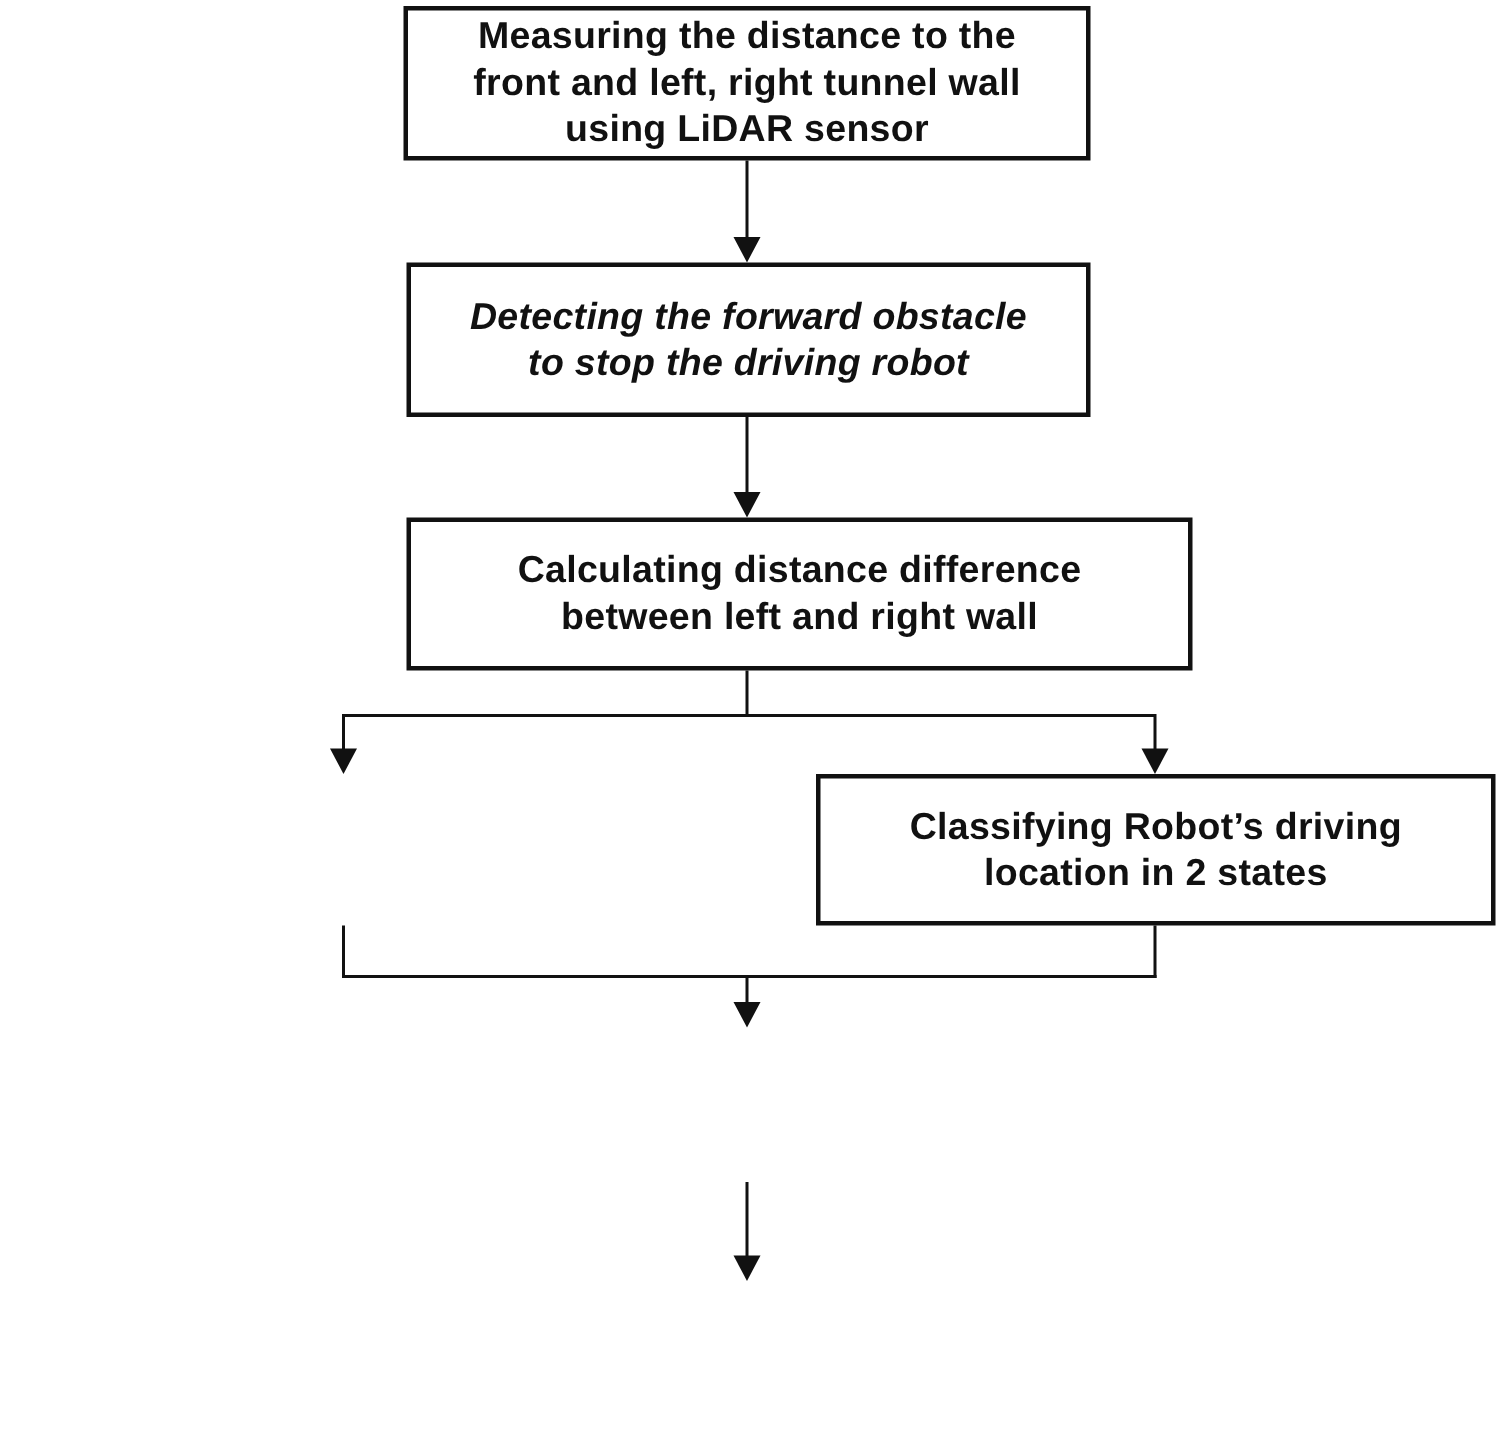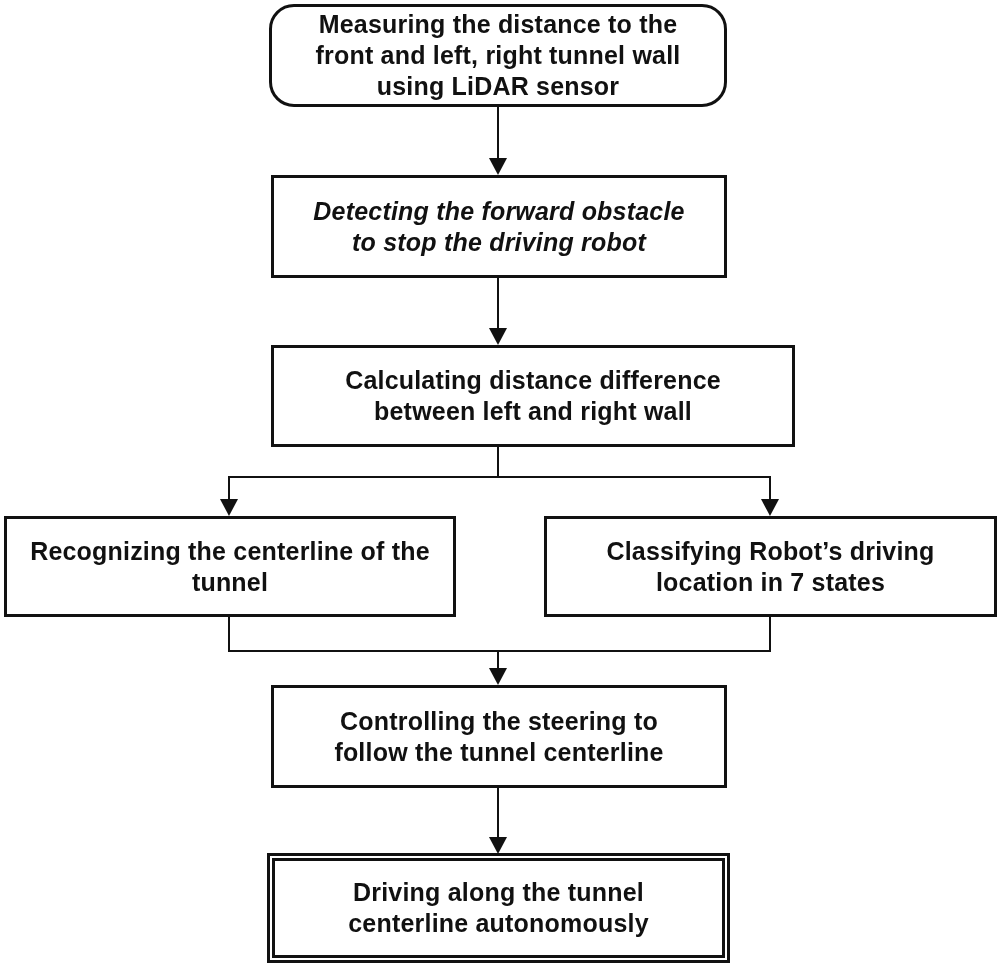--- a/index.html
+++ b/index.html
@@ -58,21 +58,21 @@
   .arrow-down {
     position: absolute;
     width: 0;
     height: 0;
     border-left: 9px solid transparent;
     border-right: 9px solid transparent;
     border-top: 17px solid var(--line);
   }
 
   
-  #box-measure   { left: 269px; top: 4px;   width: 458px; height: 103px; border-radius: 25px; }
+  #box-measure   { left: 269px; top: 4px;   width: 458px; height: 103px; }
   #box-detect    { left: 271px; top: 175px; width: 456px; height: 103px; font-style: italic; }
   #box-calculate { left: 271px; top: 345px; width: 524px; height: 102px; }
   #box-recognize { left: 4px;   top: 516px; width: 452px; height: 101px; }
   #box-classify  { left: 544px; top: 516px; width: 453px; height: 101px; }
   #box-control   { left: 271px; top: 685px; width: 456px; height: 103px; }
   #box-drive     { left: 267px; top: 853px; width: 463px; height: 110px; }
 
   
   #shaft-1       { left: 497px; top: 107px; height: 53px; }
   #head-1        { left: 489px; top: 158px; }
@@ -100,33 +100,25 @@
   <div class="box" id="box-measure">Measuring the distance to the
 front and left, right tunnel wall
 using LiDAR sensor</div>
 
   <div class="box" id="box-detect">Detecting the forward obstacle
 to stop the driving robot</div>
 
   <div class="box" id="box-calculate">Calculating distance difference
 between left and right wall</div>
 
-  <div class="box" id="box-recognize">Recognizing the centerline of the
-tunnel</div>
 
   <div class="box" id="box-classify">Classifying Robot’s driving
-location in 7 states</div>
+location in 2 states</div>
 
-  <div class="box" id="box-control">Controlling the steering to
-follow the tunnel centerline</div>
 
-  <div class="box" id="box-drive">
-    <div class="box-inner">Driving along the tunnel
-centerline autonomously</div>
-  </div>
 
   <div class="vline" id="shaft-1"></div>
   <div class="arrow-down" id="head-1"></div>
 
   <div class="vline" id="shaft-2"></div>
   <div class="arrow-down" id="head-2"></div>
 
   <div class="vline" id="shaft-3"></div>
   <div class="hline" id="branch-h"></div>
   <div class="vline" id="shaft-left"></div>

